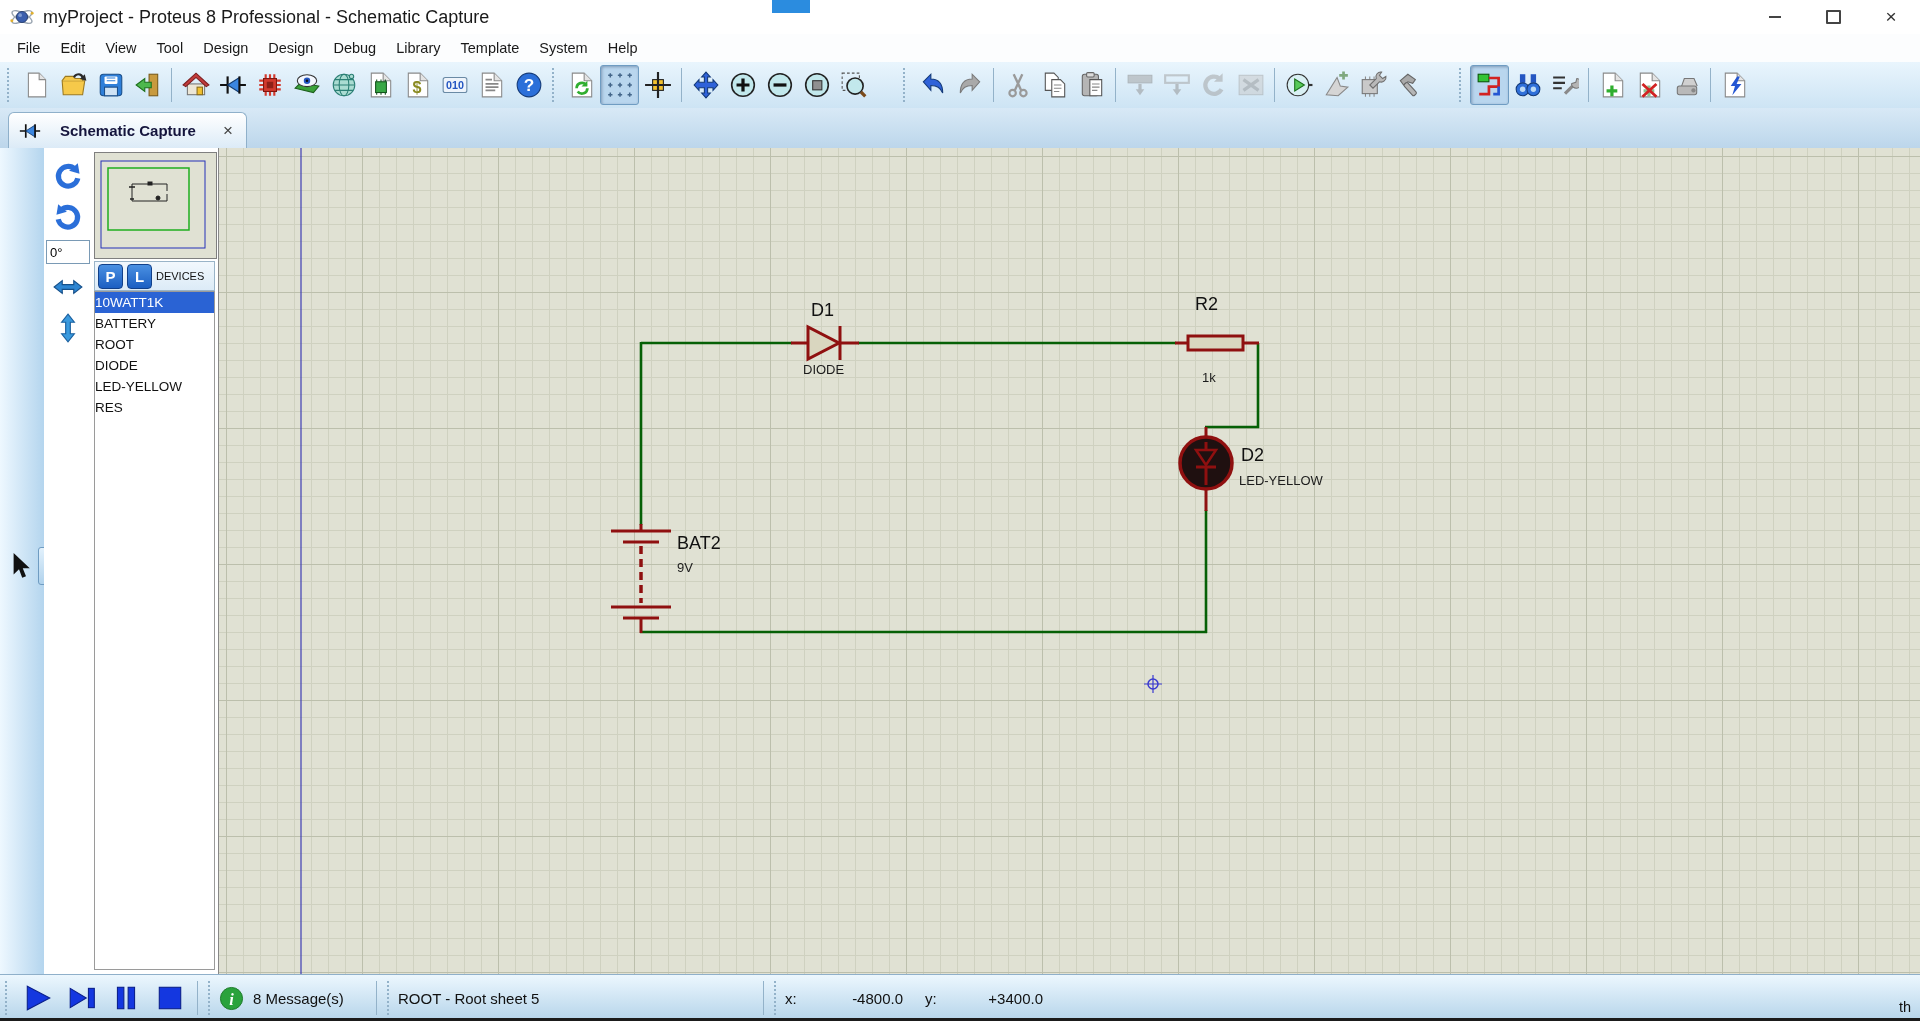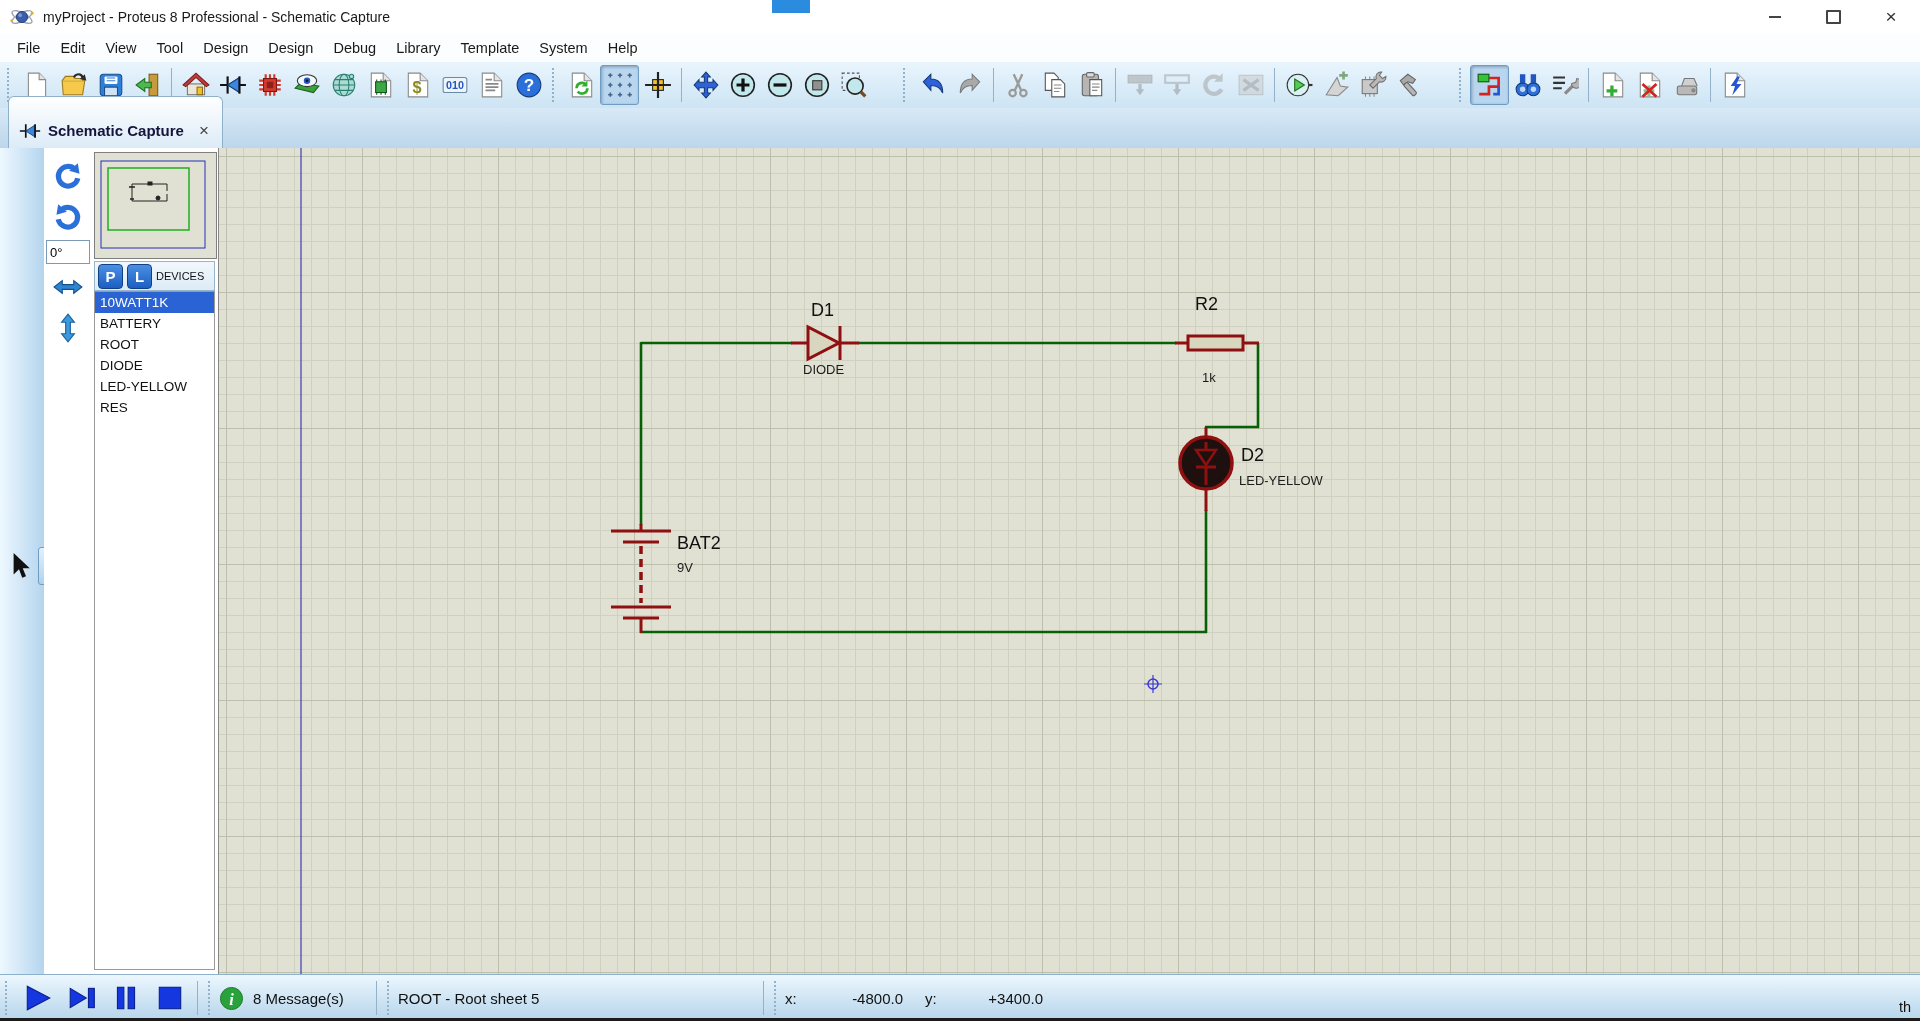--- a/index.html
+++ b/index.html
@@ -1,21 +1,21 @@
 <!DOCTYPE html>
 <html style="--wire: #066006; --component: #8f1010; --fill: #d9d6bf; --canvas-bg: #e0e1d3; --grid-minor: #cfd1c0; --grid-major: #bcbfac; --sheet-border: #3c3cb4;"><head>
 <meta charset="utf-8">
 <style>
   html,body{margin:0;padding:0}
   body{width:1920px;height:1021px;overflow:hidden;position:relative;background:#fff;
        font-family:"Liberation Sans",sans-serif;-webkit-font-smoothing:antialiased}
   
   .titlebar{position:absolute;top:0;left:0;right:0;height:34px;background:#fff;display:flex;align-items:center}
   .app-icon{margin:0 9px 0 10px;flex:0 0 auto}
-  .title-text{font-size:14px;color:#1a1a1a}
+  .title-text{font-size:18px;color:#1a1a1a}
   .notif{position:absolute;left:772px;top:0;width:38px;height:13px;background:#2b8cdf}
   .win-controls{position:absolute;right:0;top:0;display:flex;height:34px}
   .win-btn{width:58px;height:34px;display:flex;align-items:center;justify-content:center;color:#333;font-size:19px}
   .wline{width:12px;height:2px;background:#444}
   .wbox{width:11px;height:10px;border:2px solid #444;border-radius:1px}
   
   .menubar{position:absolute;top:34px;left:0;right:0;height:28px;background:#fcfdfe;display:flex;align-items:center;padding-left:7px;font-size:14.5px;color:#1a1a1a}
   .menu-item{padding:3px 10px;border-radius:2px;cursor:default}
   
   .toolbar{position:absolute;top:62px;left:0;right:0;height:46px;background:linear-gradient(#e9f5fd,#cde4f4);
@@ -23,21 +23,21 @@
   .handle{width:4px;height:34px;border-left:2px dotted #93b2c9;margin:0 5px;flex:0 0 auto}
   .sep{width:1px;height:34px;background:#93b2c9;margin:0 5px;flex:0 0 auto}
   .tbtn{width:37px;height:38px;display:flex;align-items:center;justify-content:center;border-radius:3px;flex:0 0 auto}
   .tbtn svg{width:28px;height:28px}
   .tbtn.pressed{background:#b9d6ee;border:1px solid #6f9cc2;box-shadow:inset 1px 1px 3px rgba(20,40,80,.35)}
   .tbtn.disabled{opacity:.5}
   .gap{width:26px;flex:0 0 auto}
   
   .tabbar{position:absolute;top:108px;left:0;right:0;height:40px;background:linear-gradient(#d8e9f6,#bcd6eb);
           border-bottom:1px solid #8fb0ca;display:flex;align-items:flex-end}
-  .tab{margin-left:8px;height:35px;display:flex;align-items:center;gap:7px;padding:16px 13px 0 10px;
+  .tab{margin-left:8px;height:35px;display:flex;align-items:center;gap:19px;padding:0 13px 0 10px;
        background:linear-gradient(#ffffff,#dcebf7);border:1px solid #8fb0ca;border-bottom:none;
        border-radius:6px 6px 0 0;font-size:15px;color:#14143c;font-weight:700}
   .tab svg{width:22px;height:22px}
   .tab-close{color:#444;font-size:17px;font-weight:400;margin-left:8px}
   
   .main{position:absolute;top:148px;bottom:46px;left:0;right:0;overflow:hidden}
   .toolcol{position:absolute;left:0;top:0;bottom:0;width:44px;background:linear-gradient(90deg,#eef8ff,#b4d5ee);
            border-right:1px solid #93b2c9;display:flex;flex-direction:row;align-items:center;padding-top:8px;overflow:hidden}
   .sbtn{width:38px;height:36px;display:flex;align-items:center;justify-content:center;flex:0 0 auto}
   .sbtn svg{width:28px;height:28px}
@@ -49,21 +49,21 @@
   .obtn svg{width:30px;height:30px}
   .rot-input{width:36px;height:22px;border:1px solid #7a9ab5;font-size:13px;padding:0 3px;font-family:inherit;background:#fff}
   .overview{position:absolute;left:50px;top:4px;width:121px;height:105px;background:var(--canvas-bg);border:1px solid #7f7f7f}
   .sel-head{position:absolute;left:50px;top:113px;width:121px;height:30px;display:flex;align-items:center;gap:4px;
             background:linear-gradient(#f2f8fd,#dcebf7);border:1px solid #9ab4c8;padding-left:3px;overflow:hidden;box-sizing:border-box}
   .pl-btn{width:23px;height:23px;background:linear-gradient(#4a90e2,#1c5fc2);border:1px solid #11408a;border-radius:4px;
           color:#fff;font-weight:700;font-size:15px;display:flex;align-items:center;justify-content:center;flex:0 0 auto}
   .sel-title{font-size:11px;color:#111;white-space:nowrap}
   .dev-list{position:absolute;left:50px;top:143px;width:121px;bottom:5px;background:#fff;border:1px solid #9a9a9a;
             overflow:hidden;font-size:13.5px;box-sizing:border-box}
-  .dev-row{height:21px;line-height:21px;padding-left:5px;color:#111;white-space:nowrap;cursor:default}
+  .dev-row{height:21px;line-height:21px;color:#111;white-space:nowrap;cursor:default}
   .dev-row.selected{background:#2a63d4;color:#fff}
   
   .canvas{position:absolute;left:219px;top:0;right:0;bottom:0;background-color:var(--canvas-bg);
     background-image:
       linear-gradient(var(--grid-major) 1px, transparent 1px),
       linear-gradient(90deg,var(--grid-major) 1px, transparent 1px),
       linear-gradient(var(--grid-minor) 1px, transparent 1px),
       linear-gradient(90deg,var(--grid-minor) 1px, transparent 1px);
     background-size:136px 136px,136px 136px,17px 17px,17px 17px;
     background-position:7px 8px}

